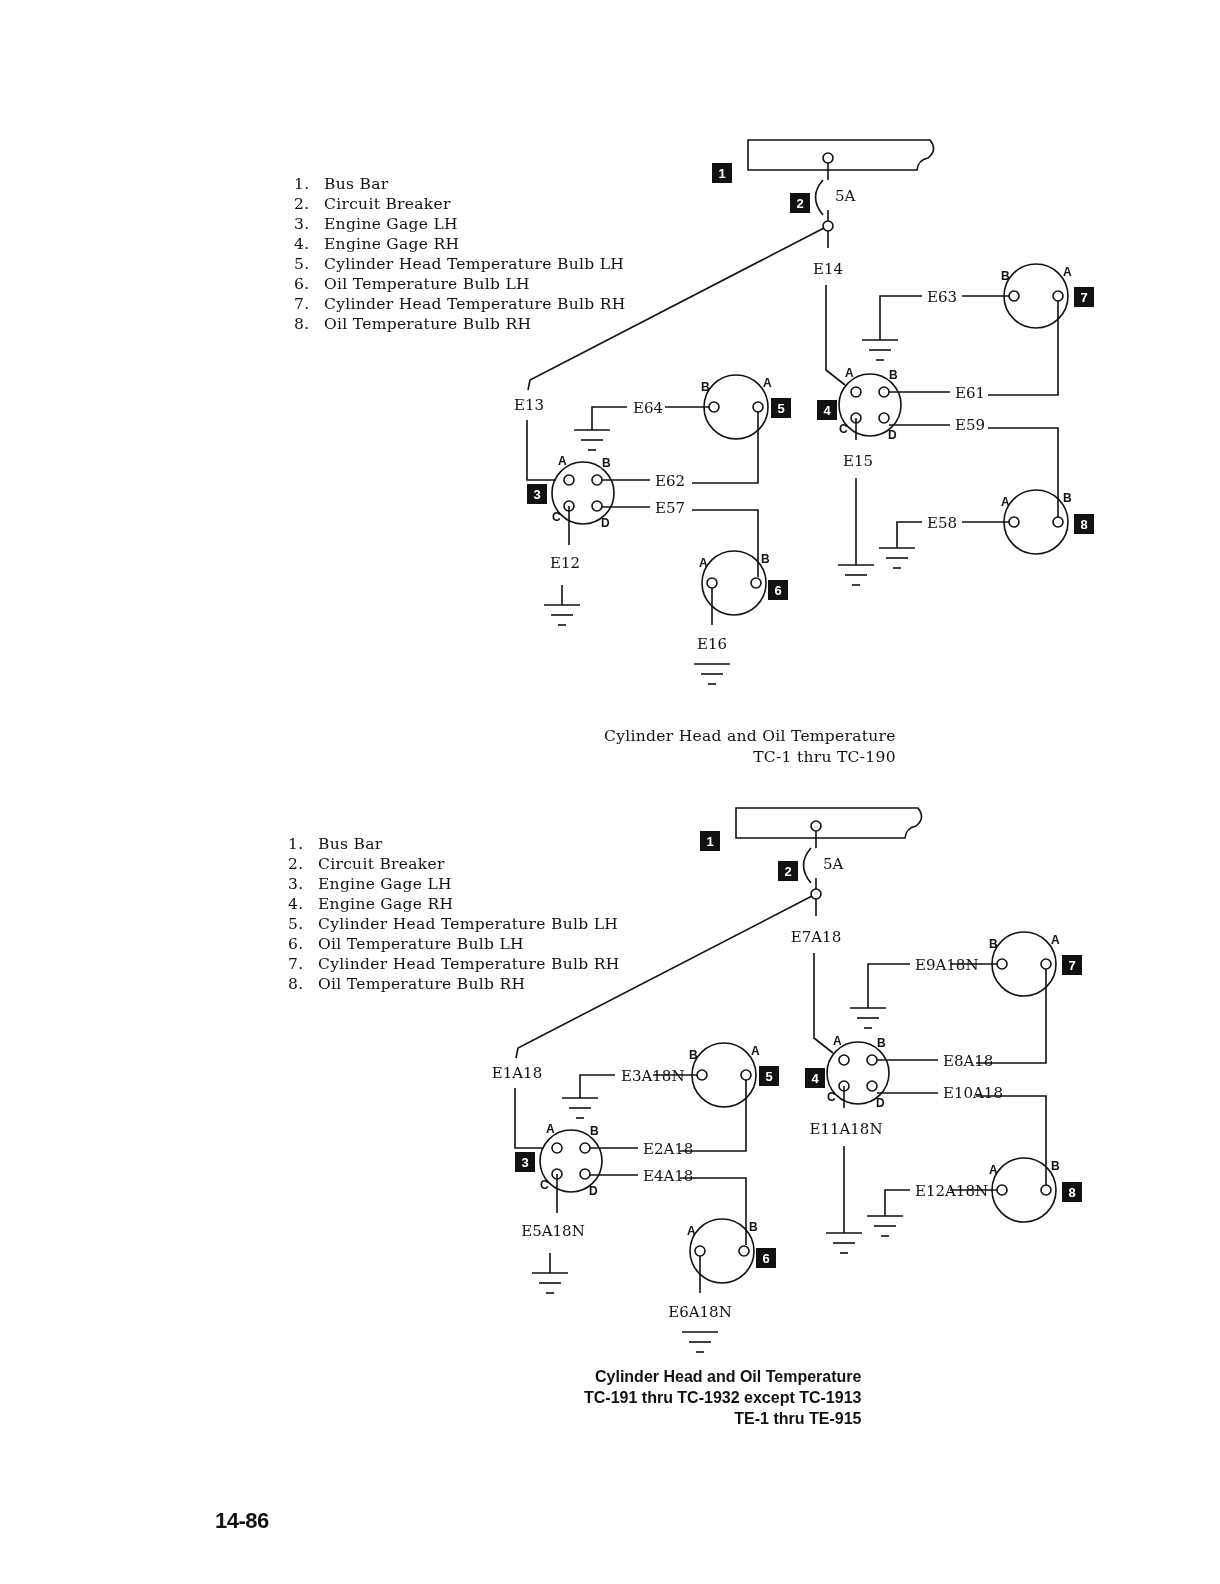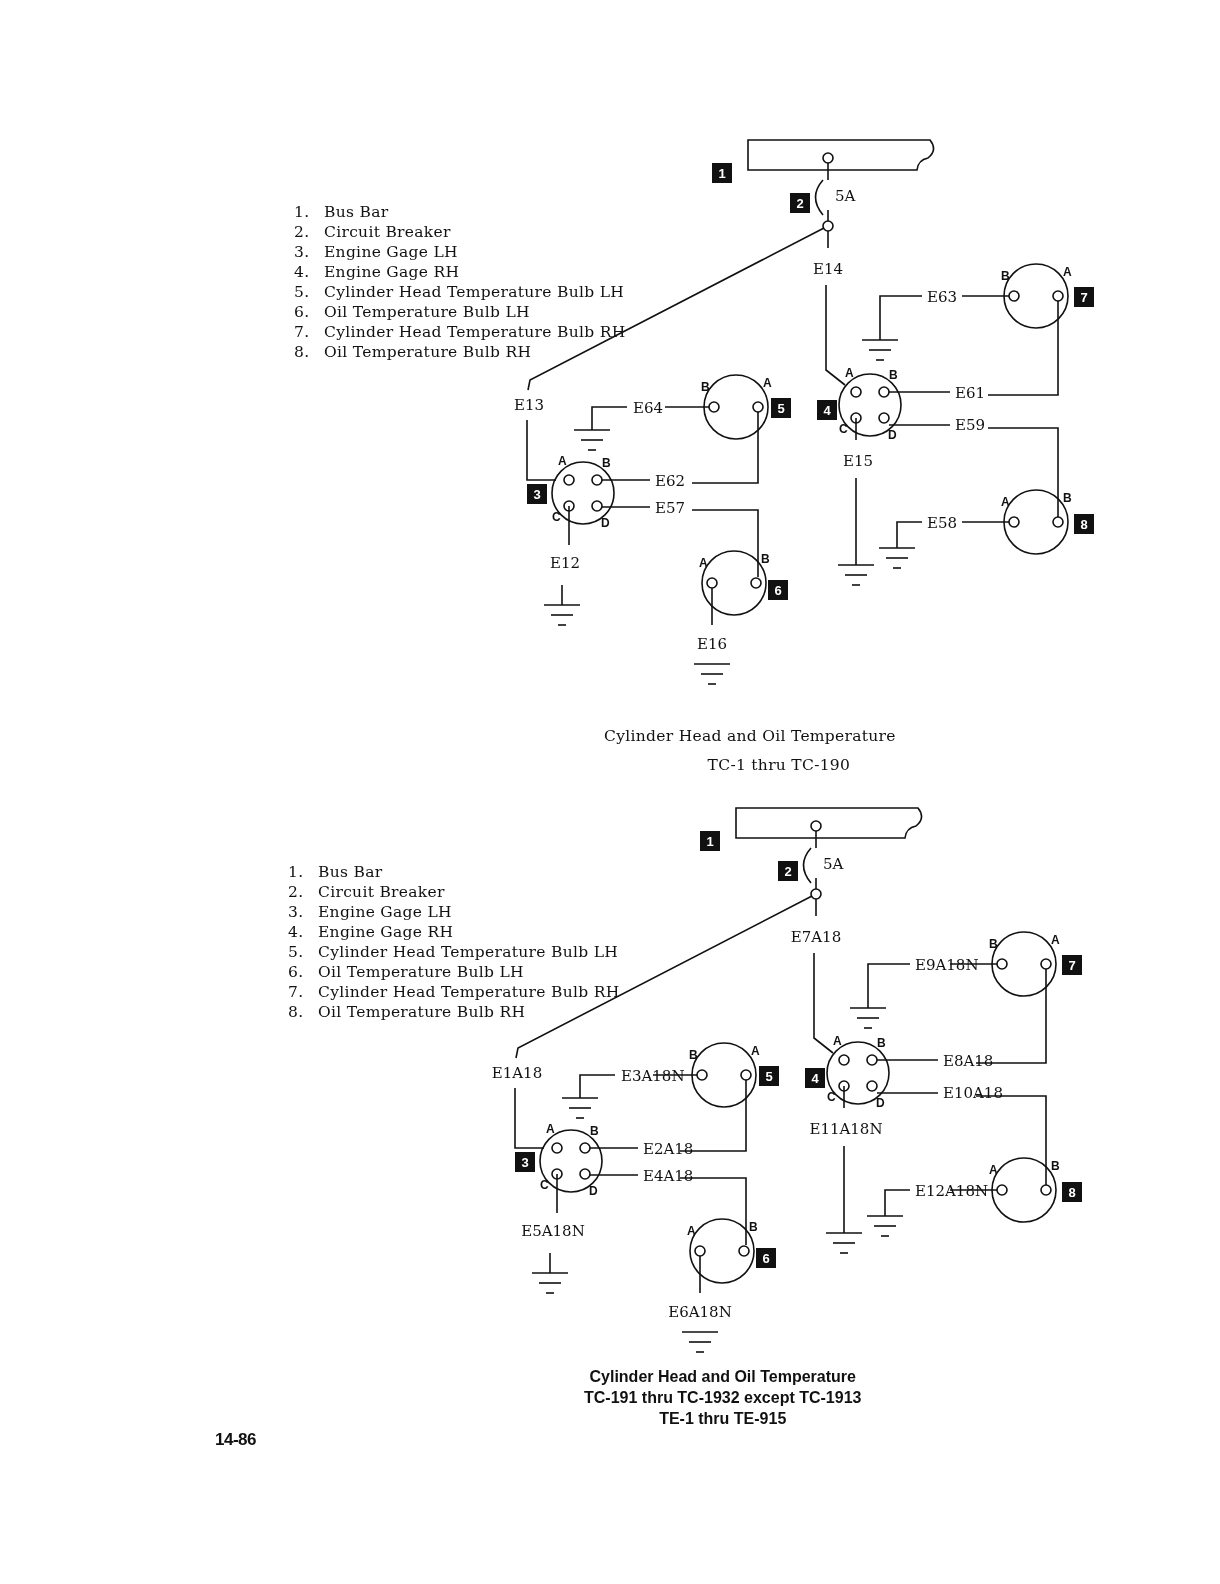--- a/index.html
+++ b/index.html
@@ -1,31 +1,31 @@
 <!DOCTYPE html>
 <html><head>
 <meta charset="utf-8">
 <style>
   html, body { margin:0; padding:0; background:#ffffff; }
   body { width:1220px; height:1584px; position:relative; overflow:hidden; font-family:"Liberation Serif", serif; color:#111; }
-  .legend { position:absolute; font-family:"DejaVu Serif", serif; font-size:15.5px; line-height:20px; color:#111; letter-spacing:0.3px;margin-top:28px; }
+  .legend { position:absolute; font-family:"DejaVu Serif", serif; font-size:15.5px; line-height:20px; color:#111; letter-spacing:0.3px; }
   .legend .row { white-space:nowrap; }
   .legend .num { display:inline-block; width:30px; }
   svg.diagram { position:absolute; left:0; top:0; }
   svg text { font-family:"DejaVu Serif", serif; fill:#111; }
   .wire { stroke:#111; stroke-width:1.6; fill:none; }
   .pin { stroke:#111; stroke-width:1.6; fill:#fff; }
   .lbl { font-size:15px; }
   .pinlbl { font-family:"Liberation Sans", sans-serif; font-weight:bold; font-size:12px; }
   .badge rect { fill:#111; }
   .badge text { fill:#fff; font-family:"Liberation Sans", sans-serif; font-weight:bold; font-size:13px; text-anchor:middle; }
-  .caption { position:absolute; text-align:center; }
+  .caption { position:absolute; text-align:right; }
   .caption1 { font-family:"DejaVu Serif", serif; font-size:15.5px; line-height:21px; letter-spacing:0.3px; }
   .caption2 { font-family:"Liberation Sans", sans-serif; font-weight:bold; font-size:16px; line-height:21px; }
-  .pageno { position:absolute; left:215px; top:1430px; font-family:"Liberation Sans", sans-serif; font-weight:bold; font-size:17px; letter-spacing:-0.5px; }
+  .pageno { position:absolute; left:215px; top:1508px; font-family:"Liberation Sans", sans-serif; font-weight:bold; font-size:22px; letter-spacing:-0.5px; }
 </style>
 </head>
 <body>
 
 <div class="legend" style="left:294px; top:174px;">
   <div class="row"><span class="num">1.</span><span>Bus Bar</span></div>
   <div class="row"><span class="num">2.</span><span>Circuit Breaker</span></div>
   <div class="row"><span class="num">3.</span><span>Engine Gage LH</span></div>
   <div class="row"><span class="num">4.</span><span>Engine Gage RH</span></div>
   <div class="row"><span class="num">5.</span><span>Cylinder Head Temperature Bulb LH</span></div>
@@ -355,21 +355,21 @@
       <g>
         <line x1="867" y1="1216" x2="903" y2="1216" class="wire"></line>
         <line x1="874" y1="1226" x2="896" y2="1226" class="wire"></line>
         <line x1="881" y1="1236" x2="889" y2="1236" class="wire"></line>
       </g>
     </g>
   </svg>
 
 <div class="caption caption1" style="left:604px; top:726px;">
   <div>Cylinder Head and Oil Temperature</div>
-  <div style="padding-left:58px;margin-top:8px;">TC-1 thru TC-190</div>
+  <div style="padding-left:58px;">TC-1 thru TC-190</div>
 </div>
 <div class="caption caption2" style="left:584px; top:1366px;">
   <div>Cylinder Head and Oil Temperature</div>
   <div>TC-191 thru TC-1932 except TC-1913</div>
   <div>TE-1 thru TE-915</div>
 </div>
 
 <div class="pageno">14-86</div>
 
 </body></html>

